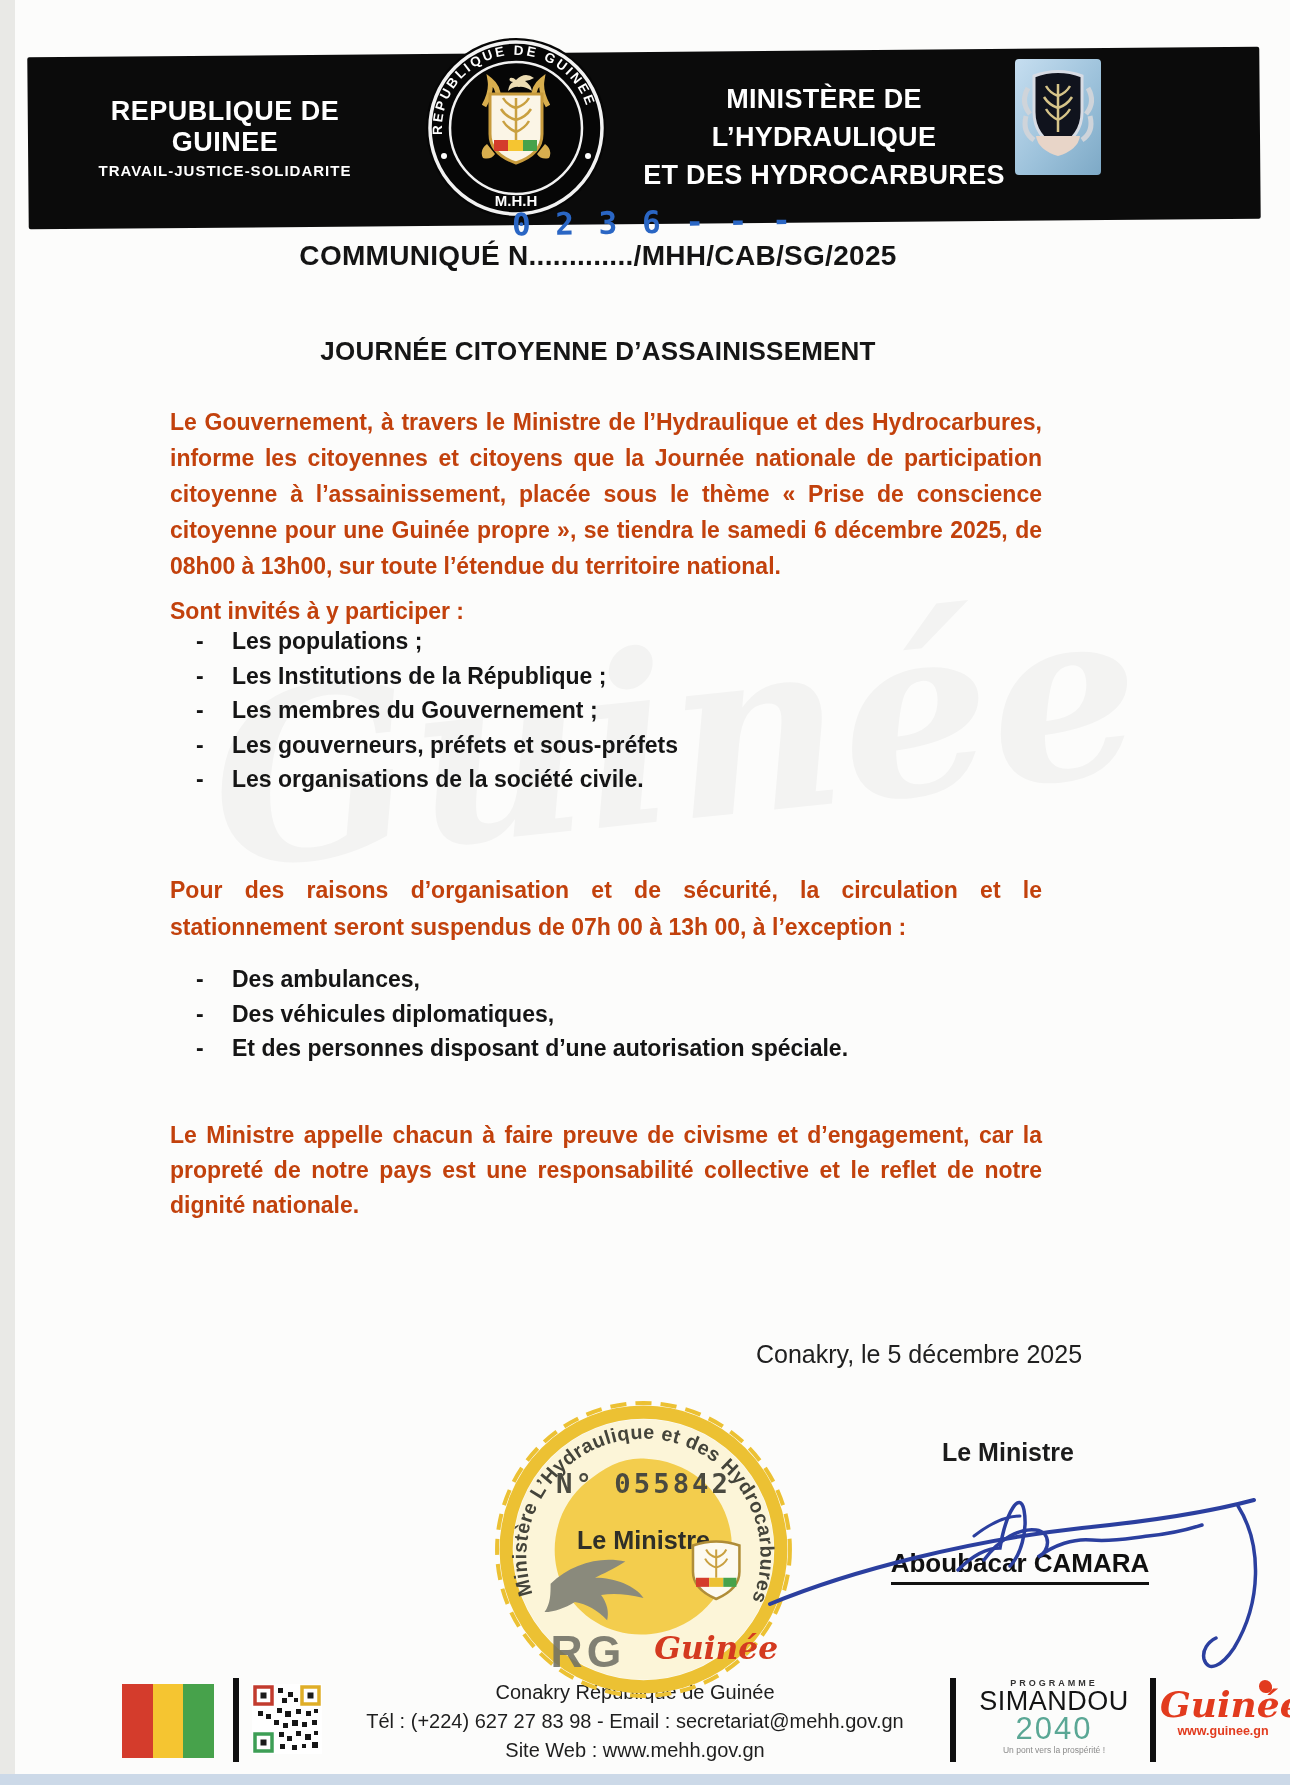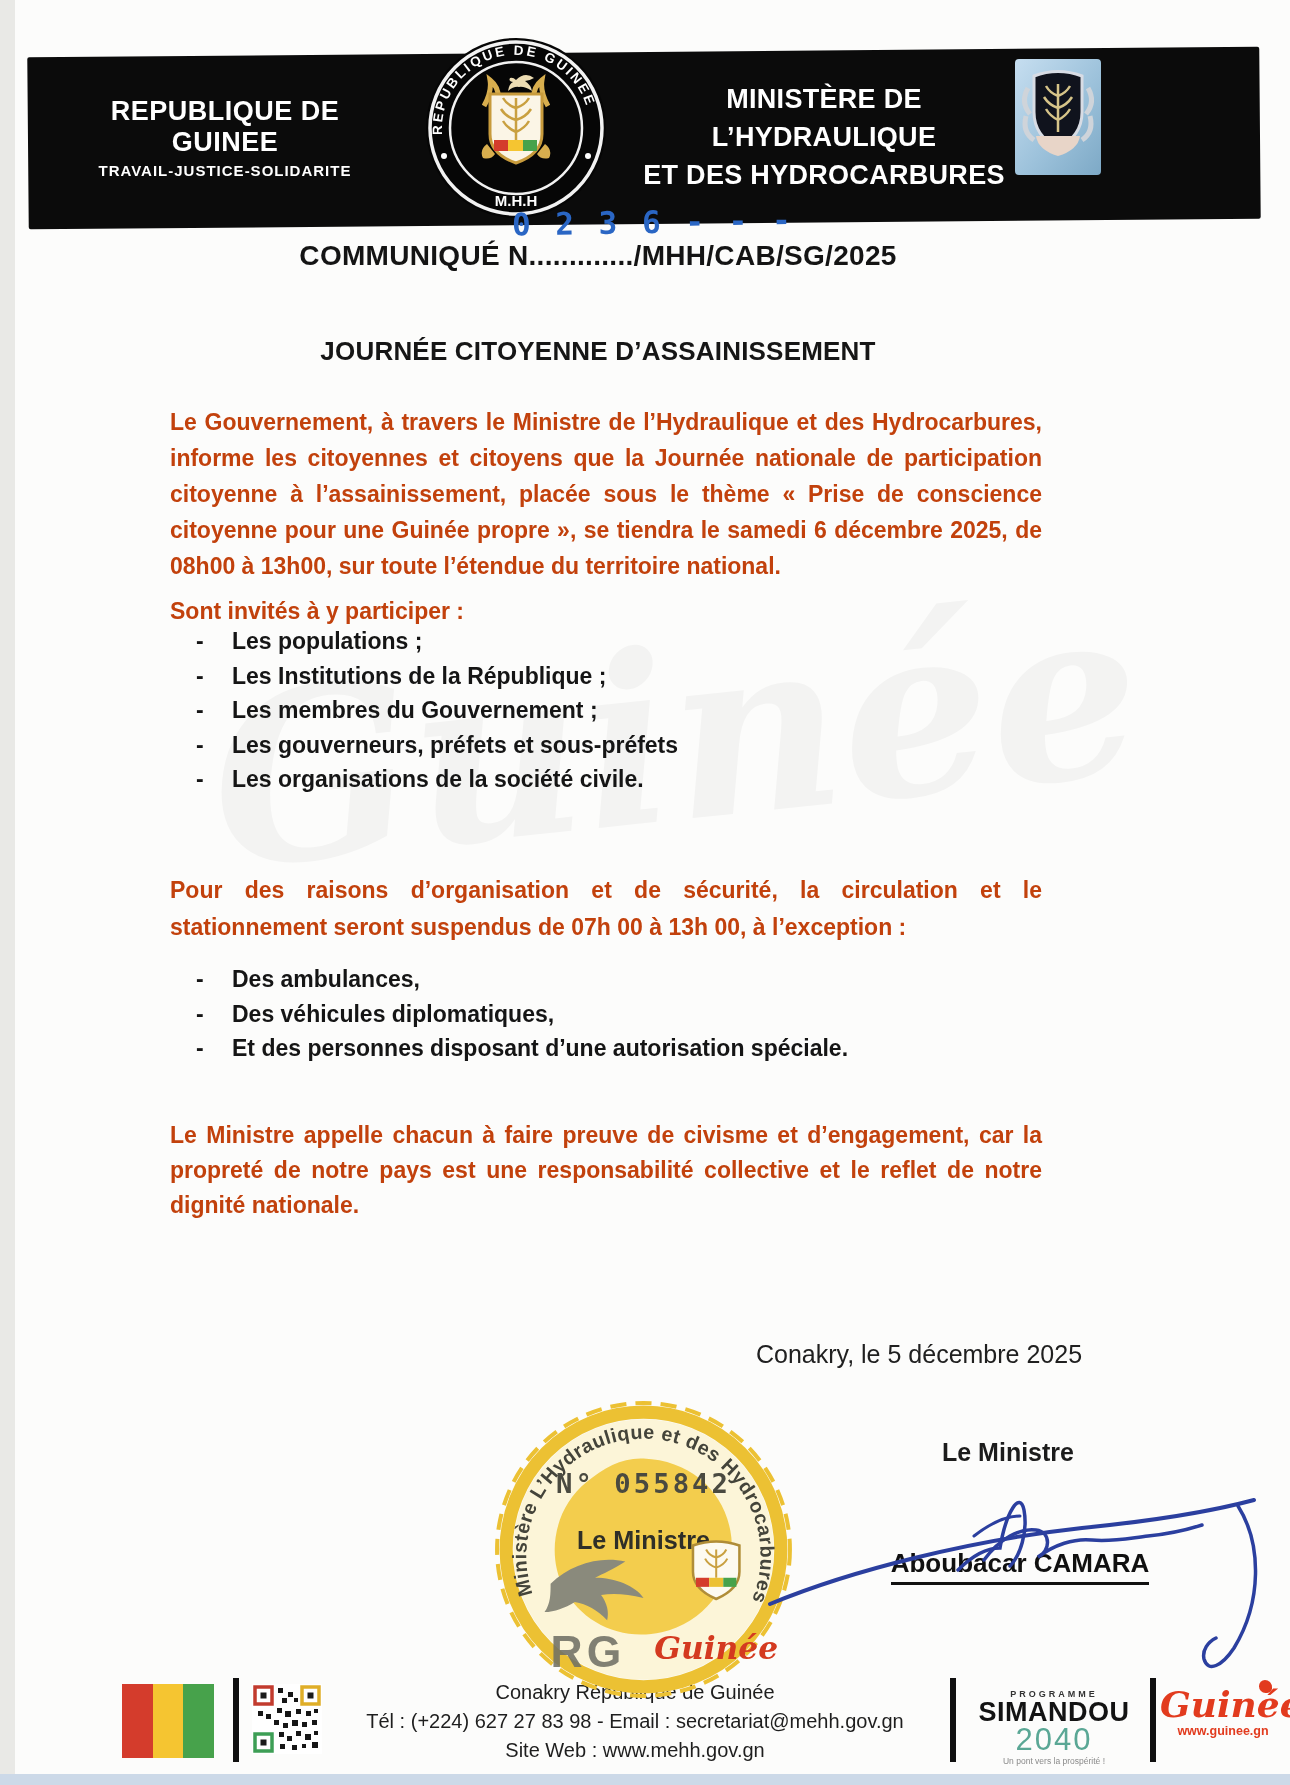--- a/index.html
+++ b/index.html
@@ -61,23 +61,23 @@
   .stamp-wrap { left:490px; top:1396px; width:308px; height:308px; z-index:3; }
 
   
   .footer-flag { left:122px; top:1684px; width:92px; height:74px; display:flex; z-index:2; }
   .footer-flag div { flex:1; }
   .fbar { top:1678px; width:6px; height:84px; background:#101010; z-index:2; }
   .fbar1 { left:233px; } .fbar2 { left:950px; } .fbar3 { left:1150px; }
   .footer-qr { left:252px; top:1684px; width:70px; height:70px; z-index:2; }
   .footer-center { left:330px; top:1678px; width:610px; text-align:center; font-size:20px;
     line-height:29px; color:#1e1e1e; z-index:2; }
-  .simandou { left:962px; top:1678px; width:184px; text-align:center; z-index:2;margin-top:11px; }
+  .simandou { left:962px; top:1678px; width:184px; text-align:center; z-index:2; }
   .sim-program { font-size:9px; letter-spacing:3px; font-weight:bold; color:#333; }
-  .sim-name { font-size:27px; font-weight:bold; color:#131313; letter-spacing:0.5px; line-height:27px; }
+  .sim-name { font-size:27px; font-weight:normal; color:#131313; letter-spacing:0.5px; line-height:27px; }
   .sim-year { font-size:31px; font-weight:normal; color:#5aa795; line-height:28px; letter-spacing:2px; }
   .sim-tagline { font-size:8.5px; color:#8a8a8a; margin-top:2px; }
   .guinee-block { left:1160px; top:1684px; width:126px; text-align:center; z-index:2; }
   .guinee-brand { font-family:"DejaVu Serif", serif; font-style:italic; font-weight:bold;
     font-size:36px; color:#e23b1e; line-height:40px; position:relative; }
   .guinee-brand i { position:absolute; top:-4px; right:14px; width:13px; height:13px;
     background:#e23b1e; border-radius:50% 60% 40% 55%; }
   .guinee-url { font-size:12.5px; font-weight:bold; color:#e23b1e; }
 </style>
 </head>

